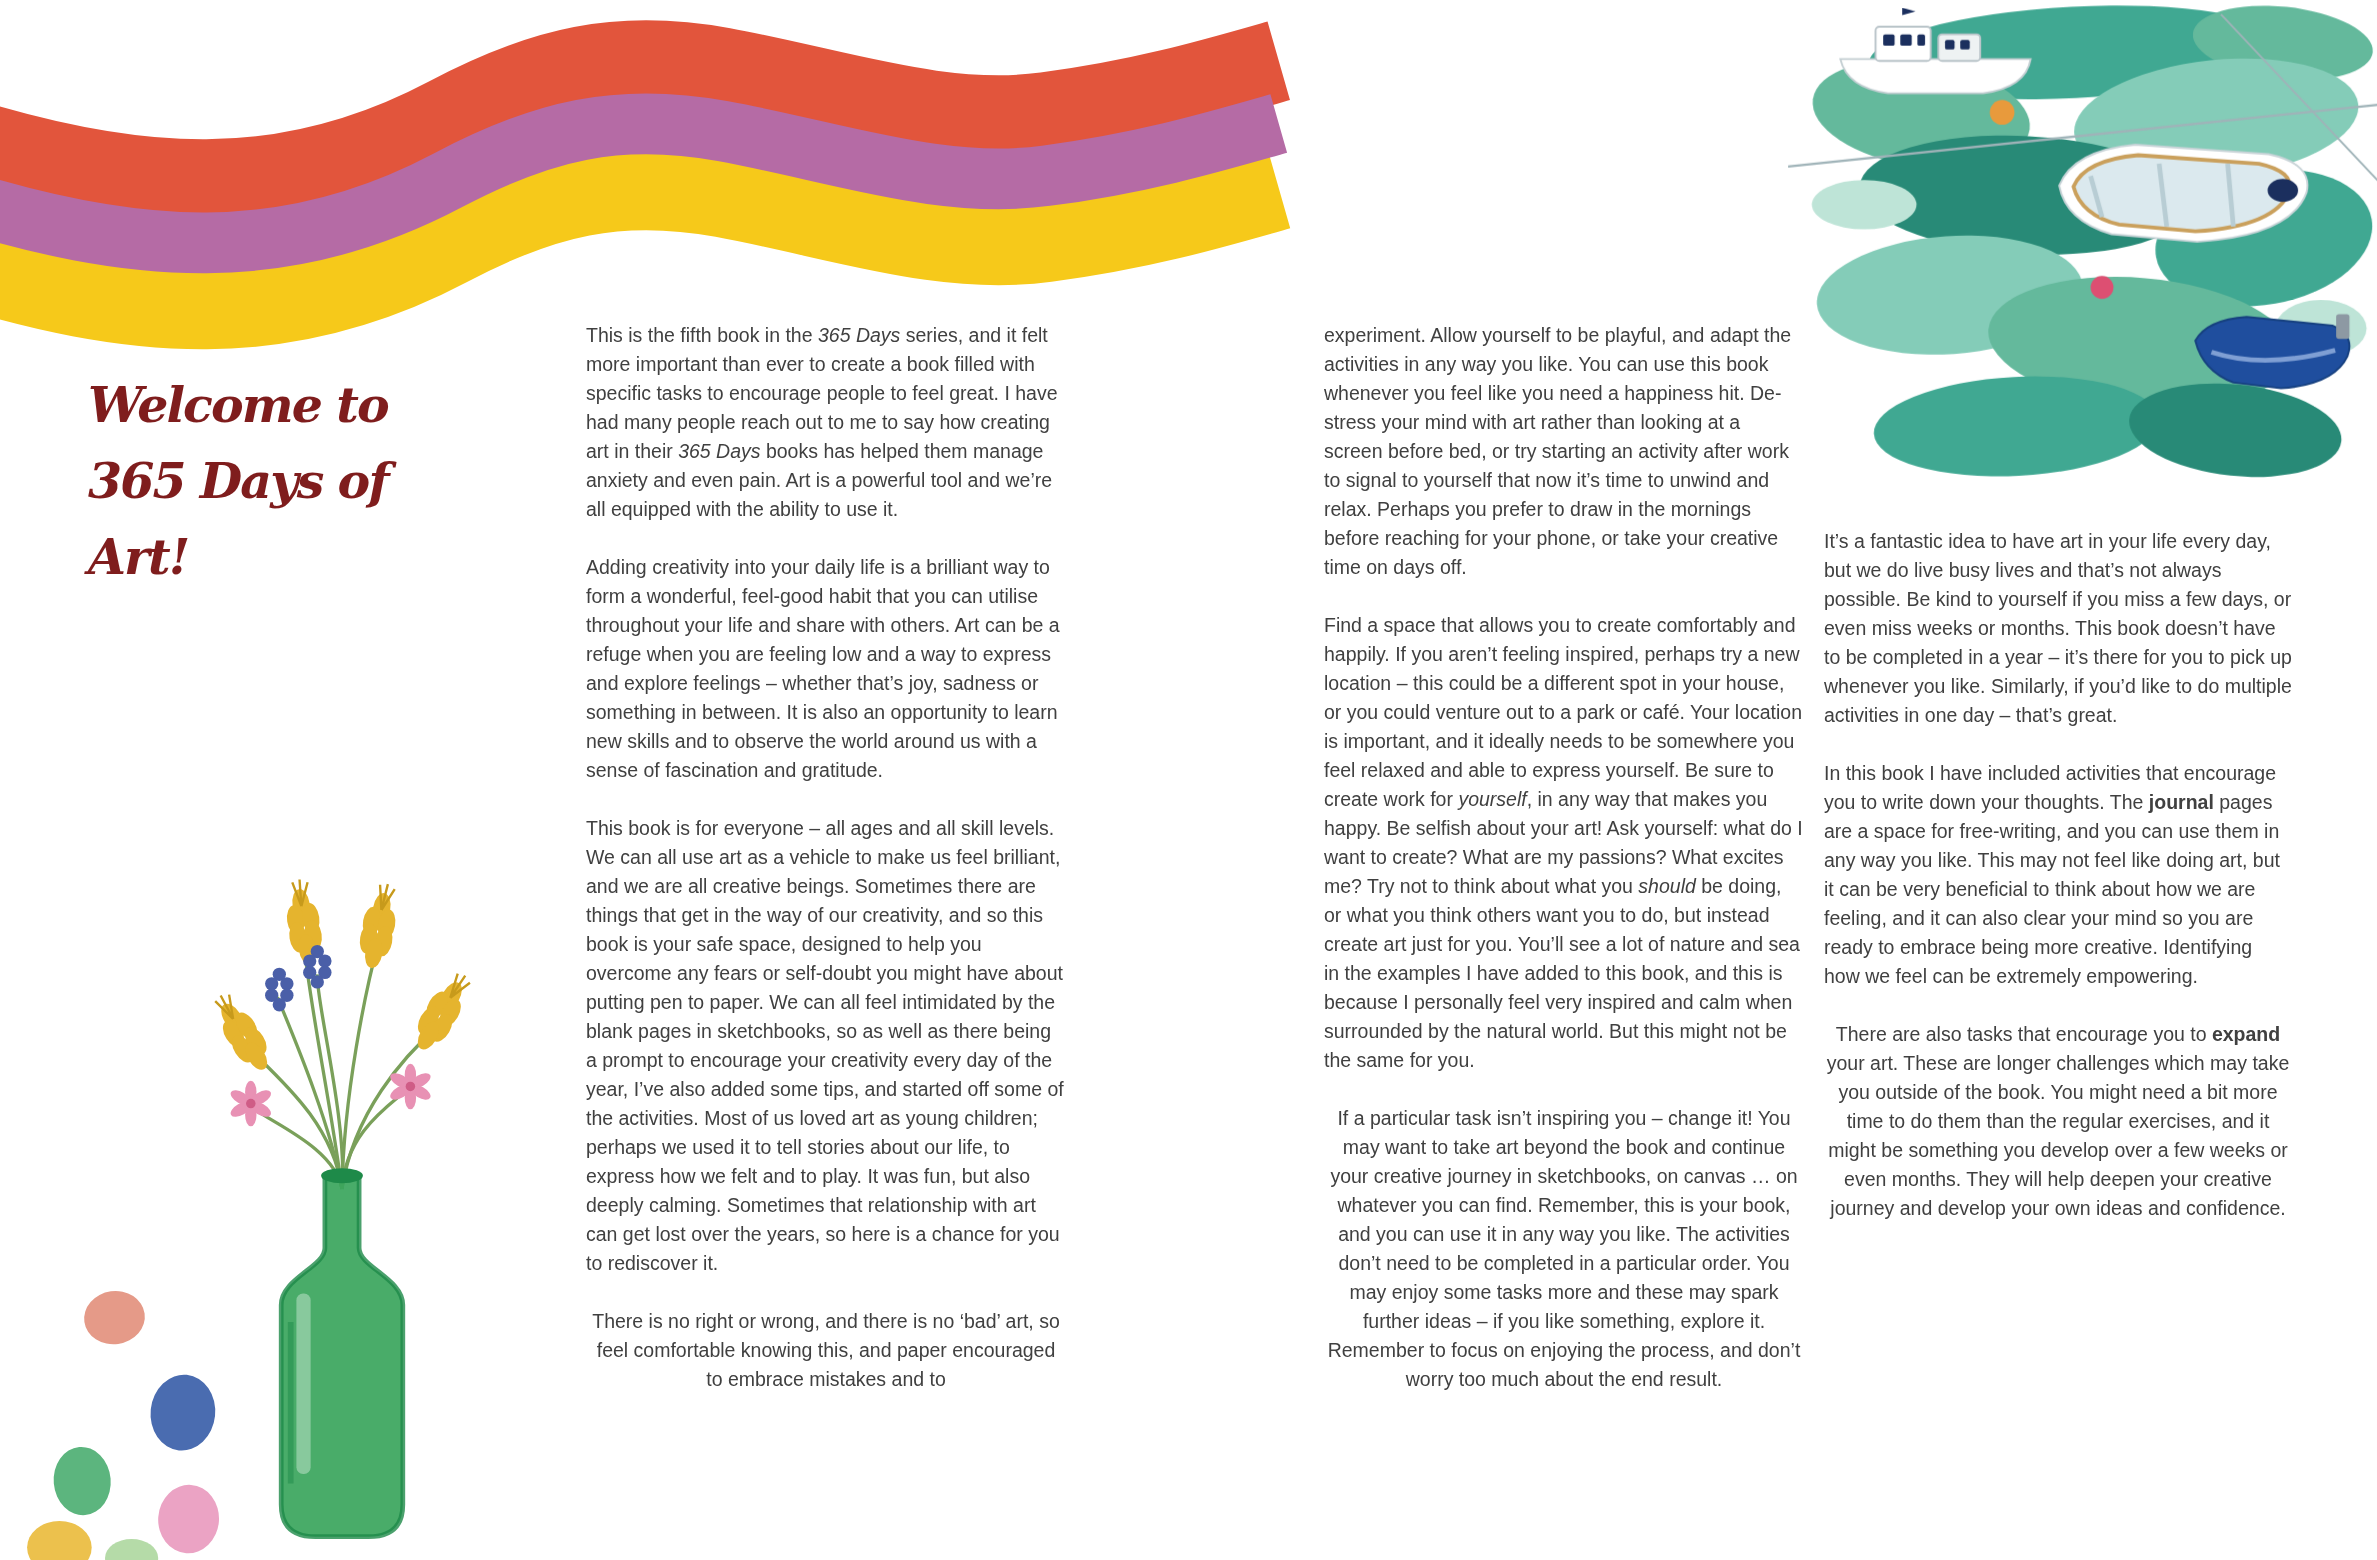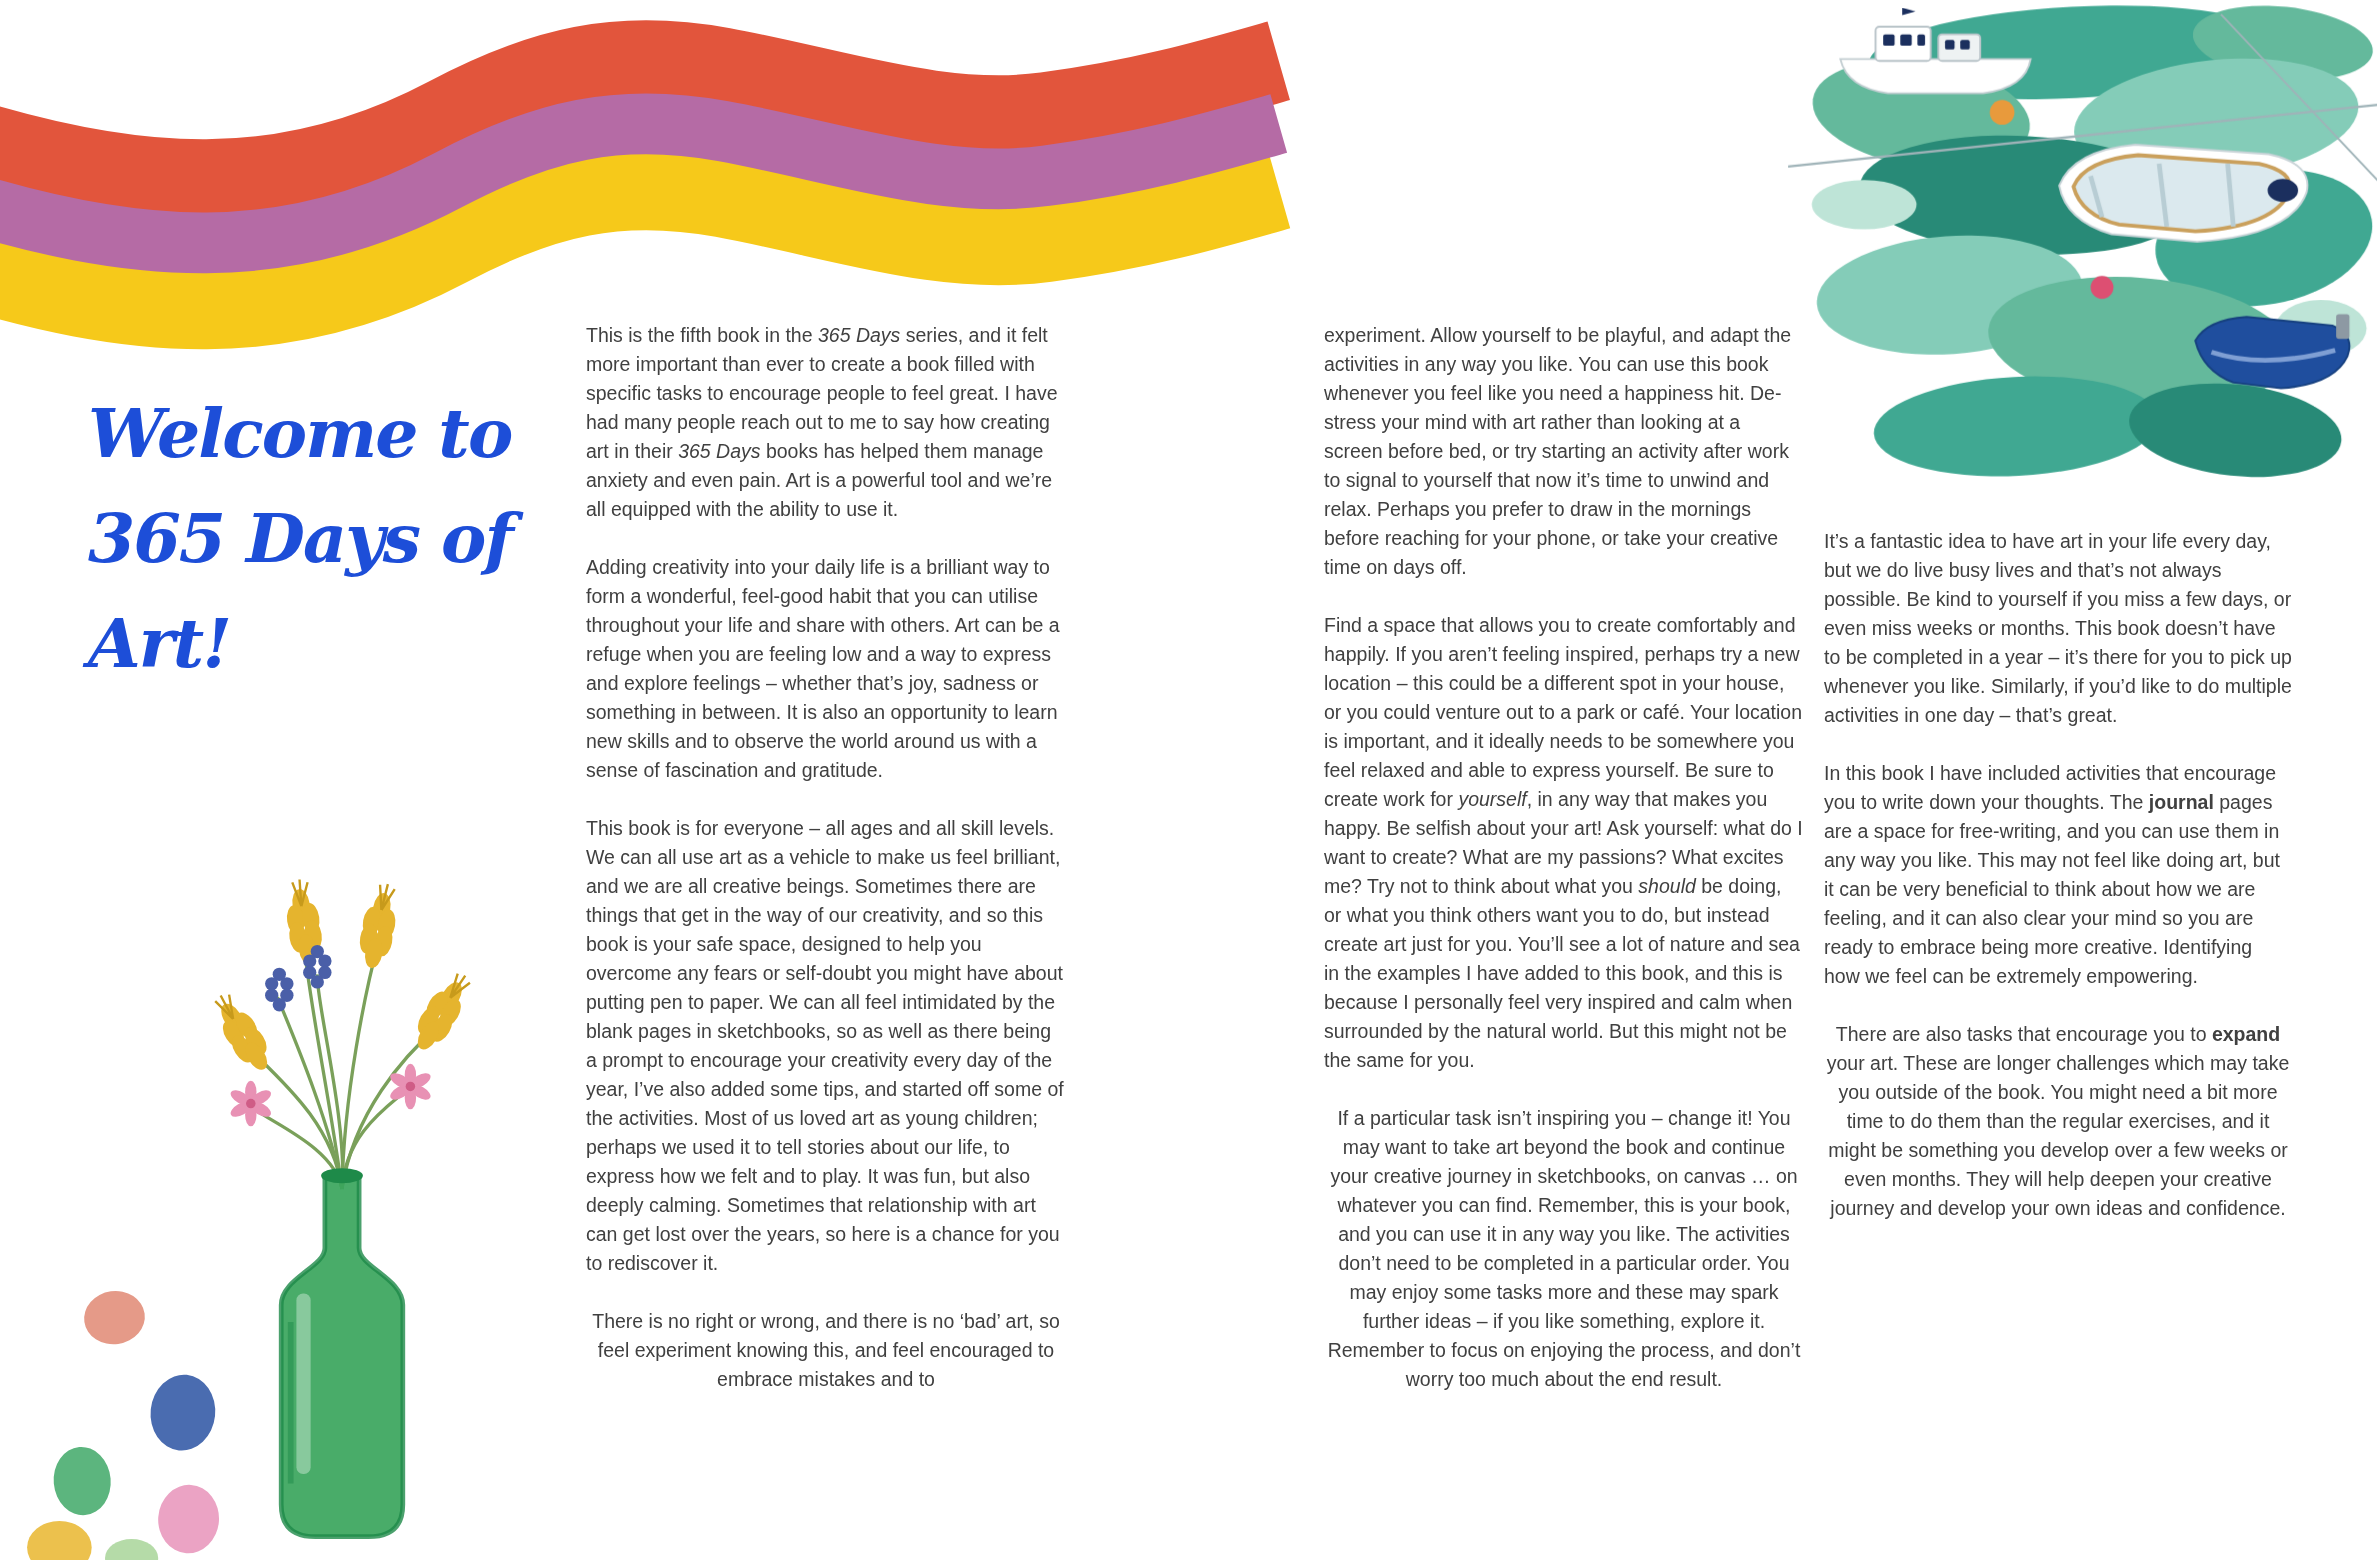--- a/index.html
+++ b/index.html
@@ -16,22 +16,22 @@
   .rainbow { position: absolute; left: 0; top: 0; width: 1332px; height: 399px; }
   .boats   { position: absolute; right: 0; top: 0; width: 590px; height: 533px; }
   .bottle  { position: absolute; left: 76px; top: 875px; width: 399px; height: 686px; }
   .dots    { position: absolute; left: 9.5px; top: 1270px; width: 285px; height: 291px; }
 
   
   .title {
     position: absolute; left: 88px; top: 335px; width: 533px;
     font-family: "DejaVu Serif", serif;
     font-style: italic; font-weight: bold;
-    font-size: 68px; line-height: 1.55; letter-spacing: -1.9px;
-    color: #1d4ed8;
+    font-size: 49px; line-height: 1.55; letter-spacing: -1.9px;
+    color: #7f1d1d;
   }
   .title span { display: block; }
 
   
   .col {
     position: absolute;
     width: 480px;
     font-size: 19.5px;
     line-height: 29px;
     color: #404040;
@@ -103,21 +103,21 @@
   <h1 class="title">
     <span>Welcome to</span>
     <span>365 Days of</span>
     <span>Art!</span>
   </h1>
 
   <div class="col col1">
     <p>This is the fifth book in the <em>365 Days</em> series, and it felt more important than ever to create a book filled with specific tasks to encourage people to feel great. I have had many people reach out to me to say how creating art in their <em>365 Days</em> books has helped them manage anxiety and even pain. Art is a powerful tool and we’re all equipped with the ability to use it.</p>
     <p>Adding creativity into your daily life is a brilliant way to form a wonderful, feel-good habit that you can utilise throughout your life and share with others. Art can be a refuge when you are feeling low and a way to express and explore feelings – whether that’s joy, sadness or something in between. It is also an opportunity to learn new skills and to observe the world around us with a sense of fascination and gratitude.</p>
     <p>This book is for everyone – all ages and all skill levels. We can all use art as a vehicle to make us feel brilliant, and we are all creative beings. Sometimes there are things that get in the way of our creativity, and so this book is your safe space, designed to help you overcome any fears or self-doubt you might have about putting pen to paper. We can all feel intimidated by the blank pages in sketchbooks, so as well as there being a prompt to encourage your creativity every day of the year, I’ve also added some tips, and started off some of the activities. Most of us loved art as young children; perhaps we used it to tell stories about our life, to express how we felt and to play. It was fun, but also deeply calming. Sometimes that relationship with art can get lost over the years, so here is a chance for you to rediscover it.</p>
-    <p>There is no right or wrong, and there is no ‘bad’ art, so feel experiment knowing this, and feel encouraged to embrace mistakes and to</p>
+    <p>There is no right or wrong, and there is no ‘bad’ art, so feel comfortable knowing this, and paper encouraged to embrace mistakes and to</p>
   </div>
 
   <div class="col col2">
     <p>experiment. Allow yourself to be playful, and adapt the activities in any way you like. You can use this book whenever you feel like you need a happiness hit. De-stress your mind with art rather than looking at a screen before bed, or try starting an activity after work to signal to yourself that now it’s time to unwind and relax. Perhaps you prefer to draw in the mornings before reaching for your phone, or take your creative time on days off.</p>
     <p>Find a space that allows you to create comfortably and happily. If you aren’t feeling inspired, perhaps try a new location – this could be a different spot in your house, or you could venture out to a park or café. Your location is important, and it ideally needs to be somewhere you feel relaxed and able to express yourself. Be sure to create work for <em>yourself</em>, in any way that makes you happy. Be selfish about your art! Ask yourself: what do I want to create? What are my passions? What excites me? Try not to think about what you <em>should</em> be doing, or what you think others want you to do, but instead create art just for you. You’ll see a lot of nature and sea in the examples I have added to this book, and this is because I personally feel very inspired and calm when surrounded by the natural world. But this might not be the same for you.</p>
     <p>If a particular task isn’t inspiring you – change it! You may want to take art beyond the book and continue your creative journey in sketchbooks, on canvas … on whatever you can find. Remember, this is your book, and you can use it in any way you like. The activities don’t need to be completed in a particular order. You may enjoy some tasks more and these may spark further ideas – if you like something, explore it. Remember to focus on enjoying the process, and don’t worry too much about the end result.</p>
   </div>
 
   <div class="col col3">
     <p>It’s a fantastic idea to have art in your life every day, but we do live busy lives and that’s not always possible. Be kind to yourself if you miss a few days, or even miss weeks or months. This book doesn’t have to be completed in a year – it’s there for you to pick up whenever you like. Similarly, if you’d like to do multiple activities in one day – that’s great.</p>

